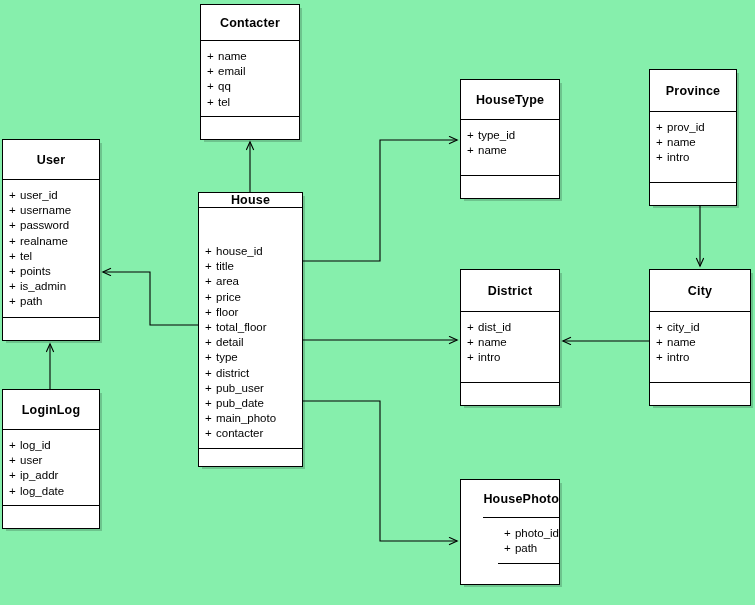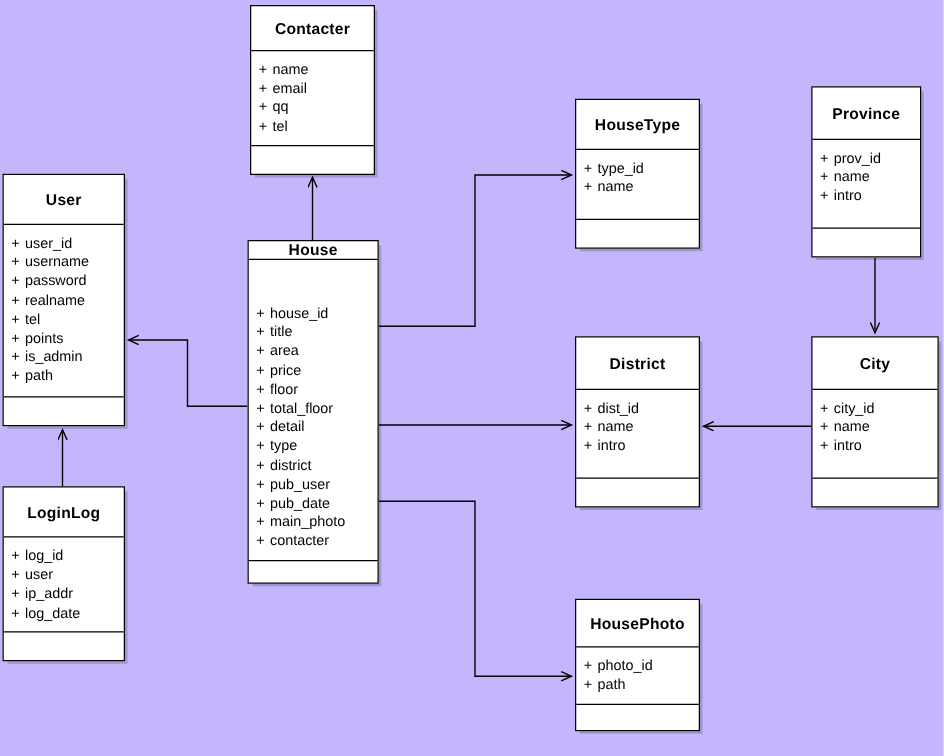--- a/index.html
+++ b/index.html
@@ -8,21 +8,21 @@
     background: #ffffff;
   }
   body {
     font-family: "Liberation Sans", sans-serif;
     -webkit-font-smoothing: antialiased;
   }
   #canvas {
     position: relative;
     width: 755px;
     height: 605px;
-    background: #c4b5fd;
+    background: #86efac;
     overflow: hidden;
   }
   #edges {
     position: absolute;
     left: 0;
     top: 0;
     width: 755px;
     height: 605px;
     pointer-events: none;
   }
@@ -156,21 +156,21 @@
       </div>
       <div class="uml-class" style="left: 460px; top: 269px; width: 100px; height: 137px;">
         <div class="uml-title" style="height: 42px;">District</div>
         <div class="uml-attrs">
           <div class="uml-attr"><span class="plus">+</span><span>dist_id</span></div>
           <div class="uml-attr"><span class="plus">+</span><span>name</span></div>
           <div class="uml-attr"><span class="plus">+</span><span>intro</span></div>
         </div>
         <div class="uml-methods" style="height: 22px;"></div>
       </div>
-      <div class="uml-class" style="left: 460px; top: 479px; width: 100px; height: 106px;">
+      <div class="uml-class" style="left: 460px; top: 479px; width: 100px; height: 106px; align-items: flex-end;">
         <div class="uml-title" style="height: 41px;">HousePhoto</div>
         <div class="uml-attrs">
           <div class="uml-attr"><span class="plus">+</span><span>photo_id</span></div>
           <div class="uml-attr"><span class="plus">+</span><span>path</span></div>
         </div>
         <div class="uml-methods" style="height: 22px;"></div>
       </div>
       <div class="uml-class" style="left: 649px; top: 69px; width: 88px; height: 137px;">
         <div class="uml-title" style="height: 42px;">Province</div>
         <div class="uml-attrs">

